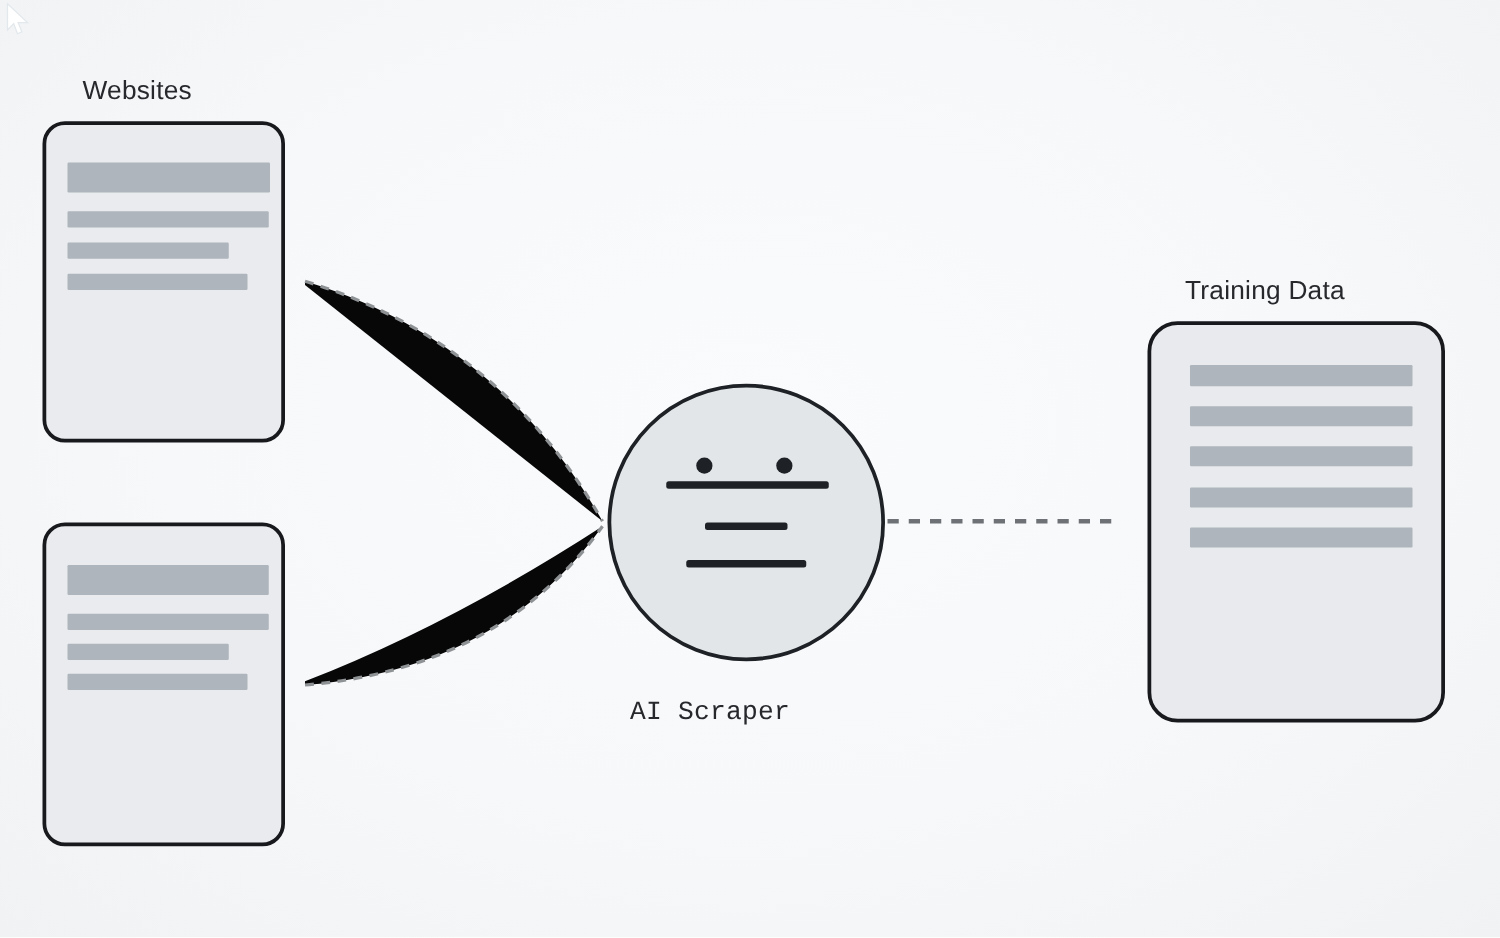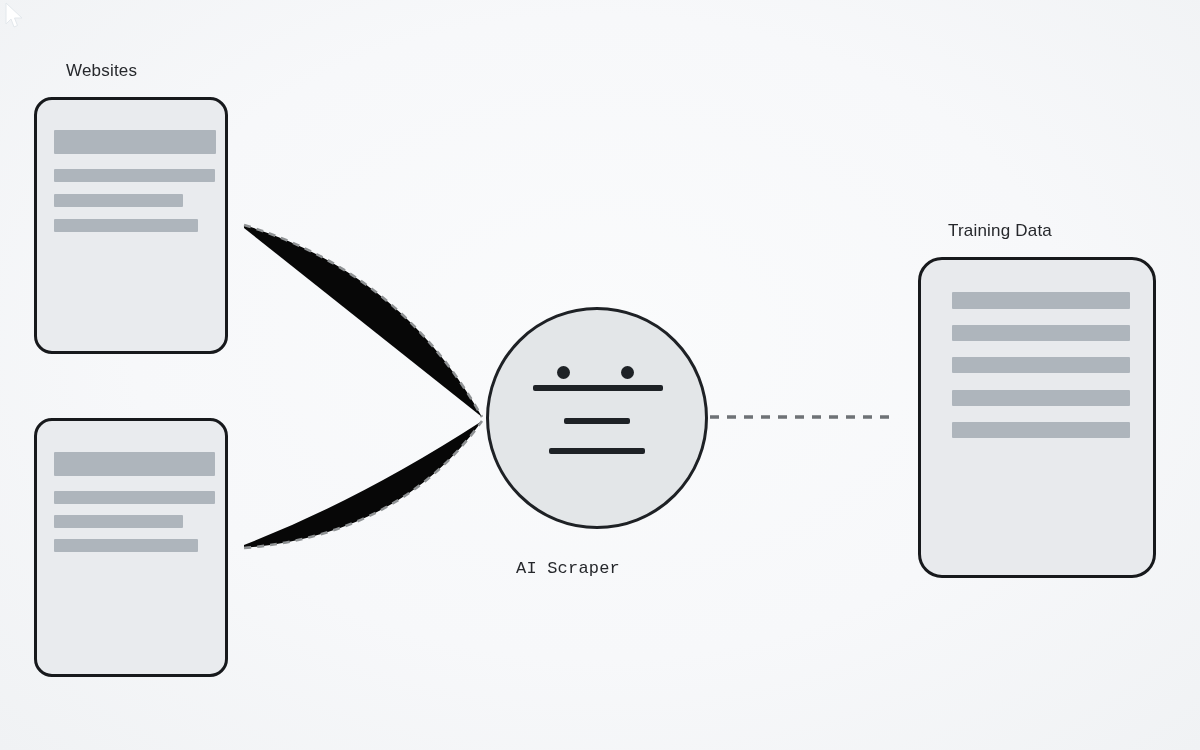--- a/index.html
+++ b/index.html
@@ -11,21 +11,21 @@
     font-family: "Liberation Sans", sans-serif;
   }
   .canvas {
     position: relative;
     width: 1200px;
     height: 750px;
     background: radial-gradient(ellipse at 50% 45%, #fafbfc 0%, #f7f8fa 55%, #f0f2f4 100%);
   }
   .node-label {
     position: absolute;
-    font-size: 17px;
+    font-size: 21px;
     color: #26282c;
     letter-spacing: 0.2px;
     white-space: nowrap;
   }
   .card {
     position: absolute;
     background: #e9ebee;
     border: 3px solid #17191c;
     border-radius: 18px;
     box-sizing: border-box;

